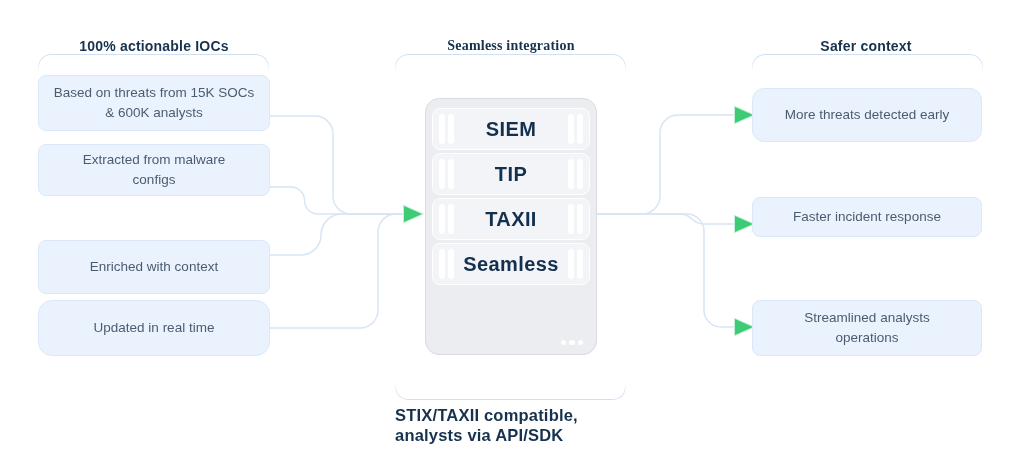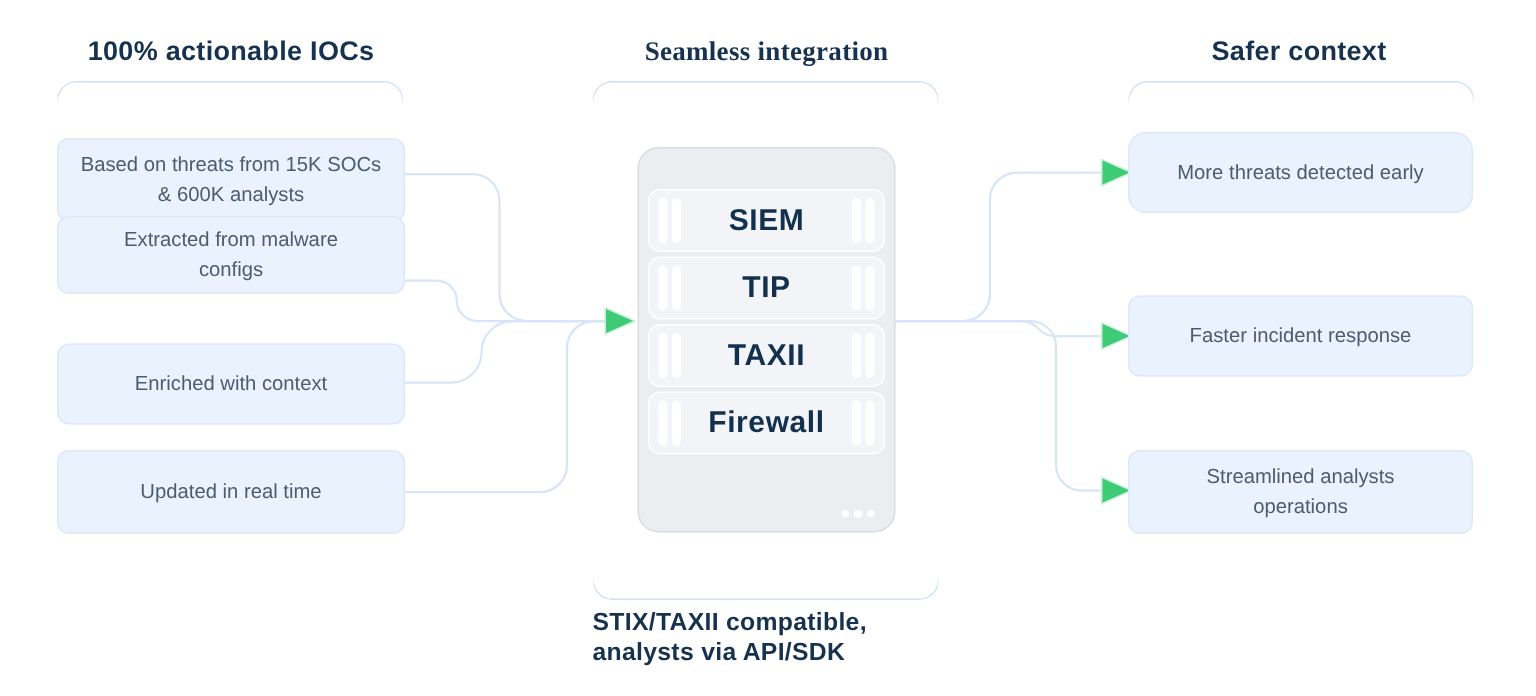--- a/index.html
+++ b/index.html
@@ -4,23 +4,23 @@
 <style>
   html,body{margin:0;padding:0;background:#ffffff;}
   .canvas{
     position:relative;
     width:1024px;height:464px;
     background:#ffffff;
     font-family:"Liberation Sans",sans-serif;
     overflow:hidden;
   }
   .col-title{
-    position:absolute;top:22px;height:24px;
+    position:absolute;top:34px;height:24px;
     display:flex;align-items:center;justify-content:center;
-    font-size:18px;font-weight:700;color:#16324E;letter-spacing:.2px;
+    font-size:14px;font-weight:700;color:#16324E;letter-spacing:.2px;
   }
   .bracket-top{
     position:absolute;top:54px;height:16px;
     border:1.5px solid #CFE0F5;border-bottom:none;
     border-radius:13px 13px 0 0;
     -webkit-mask-image:linear-gradient(to bottom,#000 45%,transparent 100%);
     mask-image:linear-gradient(to bottom,#000 45%,transparent 100%);
   }
   .bracket-bottom{
     position:absolute;height:16px;
@@ -38,21 +38,21 @@
   }
   .card span{display:block;}
   .card.r{left:752px;width:230px;}
   .w-narrow span{max-width:160px;}
   .w-mid span{max-width:212px;}
   .server{
     position:absolute;left:425px;top:98px;width:172px;height:257px;
     background:#EBEDF1;border:1.5px solid #D8DBE2;border-radius:14px;
     box-sizing:border-box;
     display:flex;flex-direction:column;gap:3px;
-    padding:27px 6px 0 6px;
+    padding:9px 6px 0 6px;
   }
   .srow{
     position:relative;height:42px;flex:0 0 42px;
     background:#F3F4F7;border:1.5px solid #FEFEFF;border-radius:8px;
     display:flex;align-items:center;justify-content:center;
     font-size:20px;font-weight:700;color:#13304E;letter-spacing:.4px;
     box-sizing:border-box;
   }
   .slot{
     position:absolute;top:5px;bottom:5px;width:6px;
@@ -88,30 +88,30 @@
     <path class="wire" d="M597,214 H687 A17,17 0 0 1 704,231 V310 A17,17 0 0 0 721,327 H735"></path>
     <polygon class="arrow" points="404,206 404,222 422,214"></polygon>
     <polygon class="arrow" points="735,107 735,123 753,115"></polygon>
     <polygon class="arrow" points="735,216 735,232 753,224"></polygon>
     <polygon class="arrow" points="735,319 735,335 753,327"></polygon>
   </svg>
 
   <div class="col-title" style="left:38px;width:232px;">100% actionable IOCs</div>
   <div class="bracket-top" style="left:38px;width:229px;"></div>
 
-  <div class="card w-mid" style="top:92px;height:56px;">
+  <div class="card w-mid" style="top:75px;height:56px;">
     <span>Based on threats from 15K SOCs &amp; 600K analysts</span>
   </div>
   <div class="card w-narrow" style="top:144px;height:52px;">
     <span>Extracted from malware configs</span>
   </div>
-  <div class="card w-mid" style="top:229px;height:54px;">
+  <div class="card w-mid" style="top:240px;height:54px;">
     <span>Enriched with context</span>
   </div>
-  <div class="card w-mid" style="top:300px;height:56px;">
+  <div class="card w-mid" style="top:300px;height:56px;border-radius:14px;">
     <span>Updated in real time</span>
   </div>
 
   <div class="col-title" style="left:395px;width:232px;font-family:Liberation Serif, serif;">Seamless integration</div>
   <div class="bracket-top" style="left:395px;width:229px;"></div>
 
   <div class="server">
     <div class="srow">
       <i class="slot sl1"></i>
       <i class="slot sl2"></i>
@@ -129,21 +129,21 @@
     <div class="srow">
       <i class="slot sl1"></i>
       <i class="slot sl2"></i>
       <span>TAXII</span>
       <i class="slot sr2"></i>
       <i class="slot sr1"></i>
     </div>
     <div class="srow">
       <i class="slot sl1"></i>
       <i class="slot sl2"></i>
-      <span>Firewall</span>
+      <span>Seamless</span>
       <i class="slot sr2"></i>
       <i class="slot sr1"></i>
     </div>
     <div class="server-dots">
       <i></i>
       <i></i>
       <i></i>
     </div>
   </div>
 
@@ -152,20 +152,20 @@
     <div>STIX/TAXII compatible,</div>
     <div>analysts via API/SDK</div>
   </div>
 
   <div class="col-title" style="left:750px;width:232px;">Safer context</div>
   <div class="bracket-top" style="left:752px;width:229px;"></div>
 
   <div class="card r w-mid" style="top:88px;height:54px;border-radius:12px;">
     <span>More threats detected early</span>
   </div>
-  <div class="card r w-mid" style="top:197px;height:54px;">
+  <div class="card r w-mid" style="top:197px;height:40px;">
     <span>Faster incident response</span>
   </div>
   <div class="card r w-narrow" style="top:300px;height:56px;">
     <span>Streamlined analysts operations</span>
   </div>
 
 </div>
 
 </body></html>

